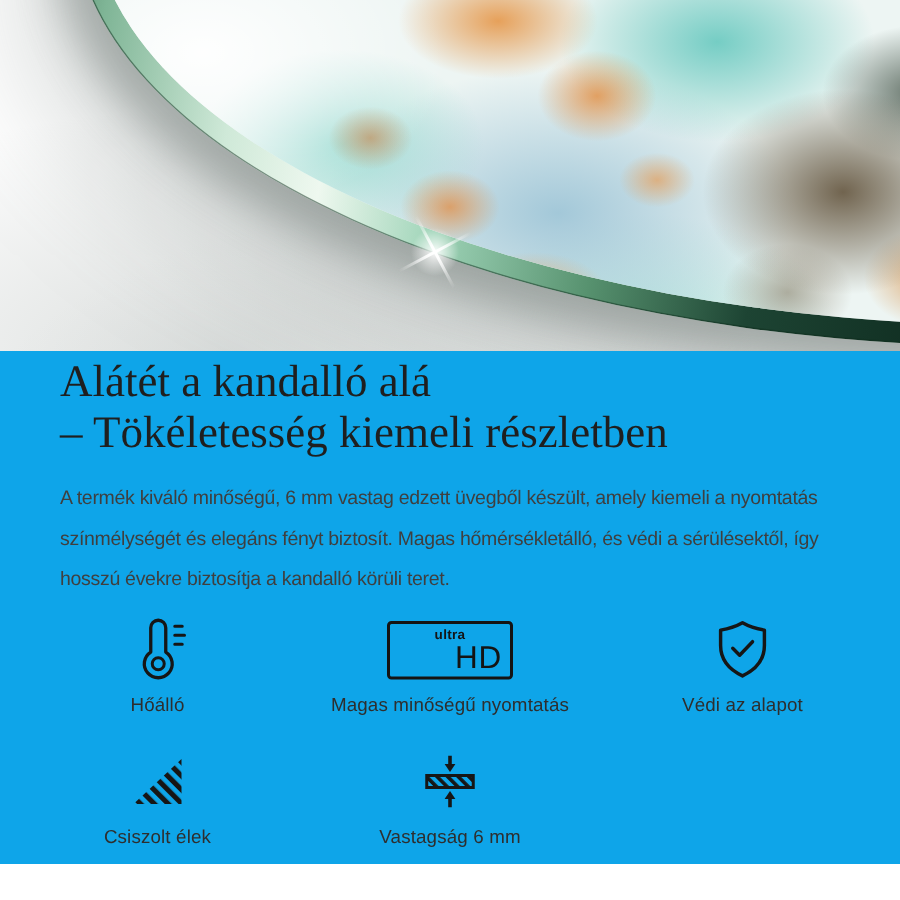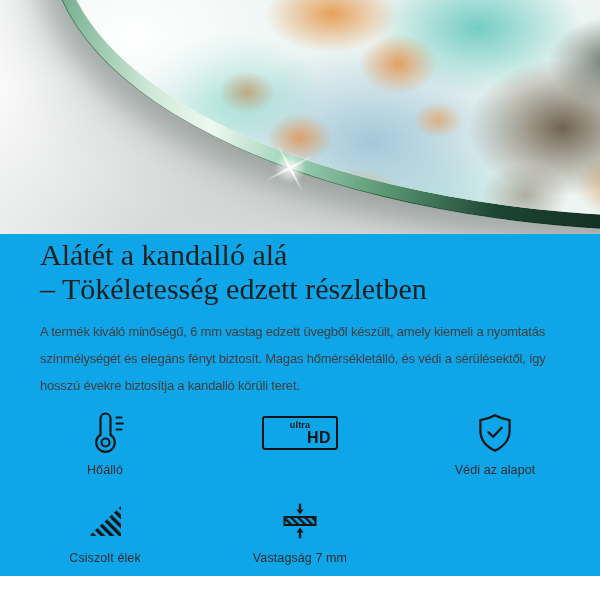--- a/index.html
+++ b/index.html
@@ -58,40 +58,40 @@
   
   .features{margin-top:12px;display:grid;grid-template-columns:130px 260px 130px;row-gap:22px;}
   .feature{display:flex;flex-direction:column;align-items:center;}
   .icon-box{height:44px;display:flex;align-items:center;justify-content:center;}
   .f-label{margin-top:8px;font-size:12.5px;letter-spacing:0.1px;color:#2e2e2e;text-align:right;}
   svg{display:block;}
 
   .hd-box{display:flex;flex-direction:column;align-items:center;justify-content:center;
           border:2.5px solid #141414;border-radius:3px;padding:3px 5px 2px 5px;line-height:1;color:#141414;}
   .hd-ultra{font-size:9px;font-weight:700;letter-spacing:0.2px;}
-  .hd-hd{font-size:16px;font-weight:700;letter-spacing:0.5px;padding-left:38px;}
+  .hd-hd{font-size:21px;font-weight:400;letter-spacing:0.5px;padding-left:38px;}
 </style>
 </head>
 <body>
 
 <div class="page">
 
   <div class="hero">
     <div class="glass-edge"></div>
     <div class="glass-face">
       <div class="art"></div>
     </div>
     <div class="sparkle"></div>
   </div>
 
   <div class="content">
 
     <h1 class="title">
       <span class="t-line">Alátét a kandalló alá</span>
-      <span class="t-line">– Tökéletesség edzett részletben</span>
+      <span class="t-line">– Tökéletesség kiemeli részletben</span>
     </h1>
 
     <p class="description">A termék kiváló minőségű, 6 mm vastag edzett üvegből készült, amely kiemeli a nyomtatás színmélységét és elegáns fényt biztosít. Magas hőmérsékletálló, és védi a sérülésektől, így hosszú évekre biztosítja a kandalló körüli teret.</p>
 
     <div class="features">
 
       <div class="feature">
         <div class="icon-box">
           <svg width="40" height="44" viewBox="0 0 40 44">
             <path d="M15.5 7.5 a5 5 0 0 1 10 0 V23.7 a9.3 9.3 0 1 1 -10 0 Z" fill="none" stroke="#161616" stroke-width="2.2" stroke-linejoin="round"></path>
@@ -102,20 +102,21 @@
         <div class="f-label">Hőálló</div>
       </div>
 
       <div class="feature">
         <div class="icon-box">
           <div class="hd-box">
             <span class="hd-ultra">ultra</span>
             <span class="hd-hd">HD</span>
           </div>
         </div>
+        <div class="f-label">Magas minőségű nyomtatás</div>
       </div>
 
       <div class="feature">
         <div class="icon-box">
           <svg width="36" height="40" viewBox="0 0 36 40">
             <path d="M18 2.2 C13.8 4.6 9 6.2 3.4 7.1 v10.3 c0 9.5 5.8 16.1 14.6 20.2 c8.8 -4.1 14.6 -10.7 14.6 -20.2 V7.1 C27 6.2 22.2 4.6 18 2.2 Z" fill="none" stroke="#161616" stroke-width="2.3" stroke-linejoin="round"></path>
             <path d="M11.5 19.2 l4.6 4.6 l8.6 -9" fill="none" stroke="#161616" stroke-width="2.3" stroke-linecap="round" stroke-linejoin="round"></path>
           </svg>
         </div>
         <div class="f-label">Védi az alapot</div>
@@ -144,18 +145,18 @@
                 <rect x="0" y="0" width="2.4" height="5" fill="#161616"></rect>
               </pattern>
             </defs>
             <rect x="2.5" y="14" width="31" height="8" fill="url(#hatch2)" stroke="#161616" stroke-width="2"></rect>
             <path d="M18 0.8 V6.8" stroke="#161616" stroke-width="2.4"></path>
             <path d="M14.4 6.4 H21.6 L18 11.6 Z" fill="#161616"></path>
             <path d="M18 35.2 V29.2" stroke="#161616" stroke-width="2.4"></path>
             <path d="M14.4 29.6 H21.6 L18 24.4 Z" fill="#161616"></path>
           </svg>
         </div>
-        <div class="f-label">Vastagság 7 mm</div>
+        <div class="f-label">Vastagság 6 mm</div>
       </div>
 
     </div>
   </div>
 </div>
 
 </body></html>

